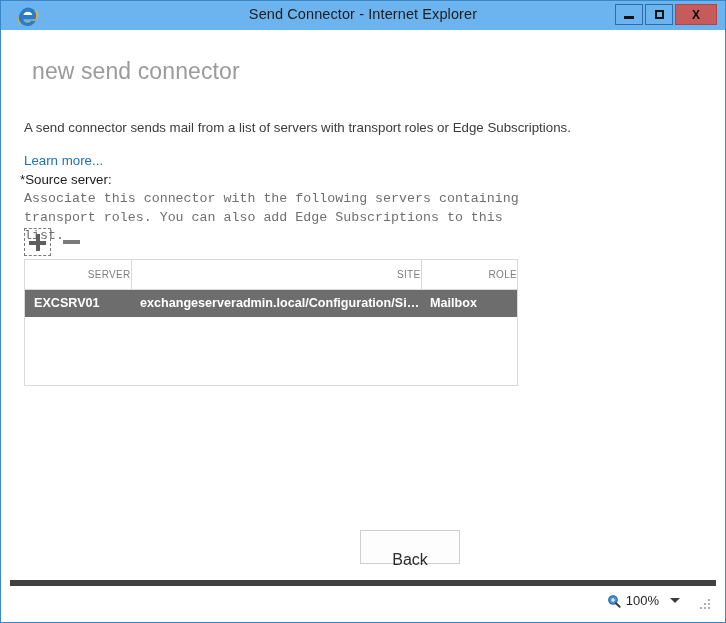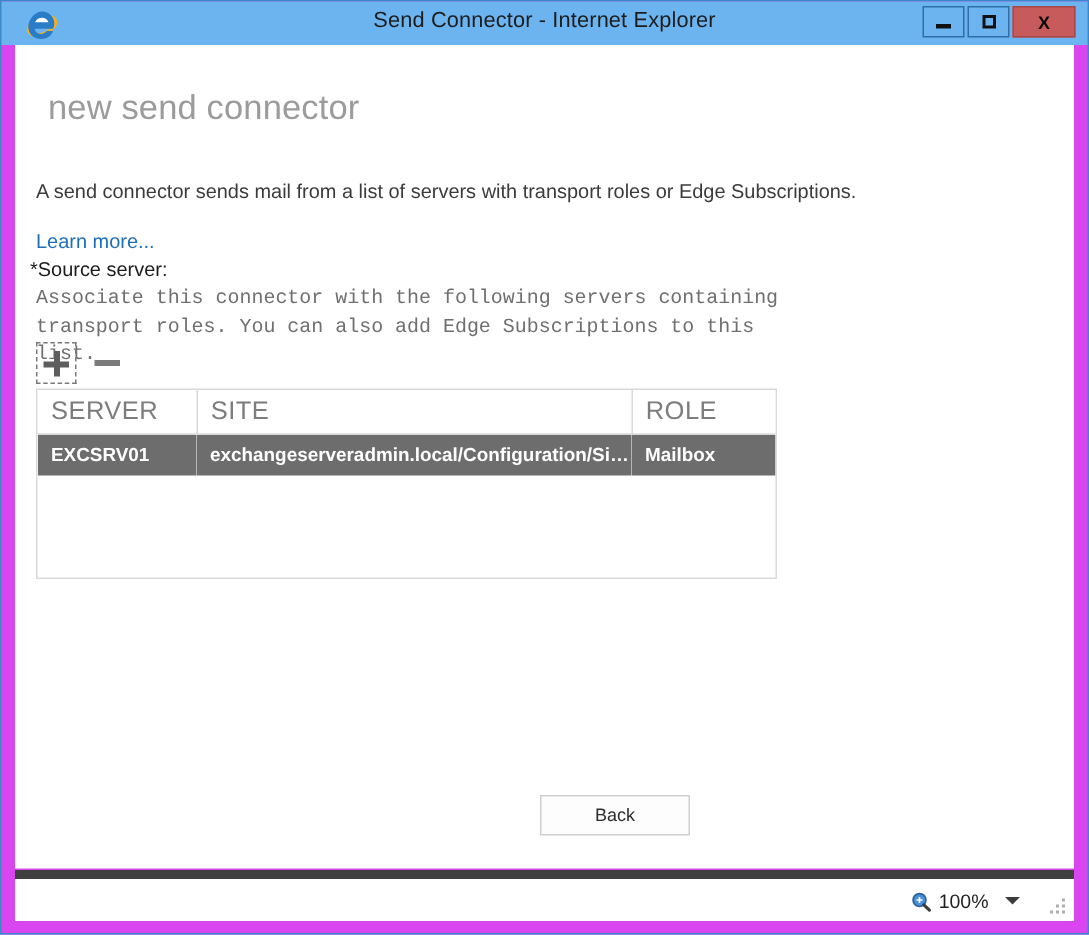--- a/index.html
+++ b/index.html
@@ -13,21 +13,21 @@
     font-family: "Liberation Sans", sans-serif;
     overflow: hidden;
   }
 
   
   .window {
     position: absolute;
     left: 0; top: 0;
     width: 726px;
     height: 623px;
-    background: #d946ef;
+    background: #ffffff;
     box-sizing: border-box;
     border: 1px solid #3a88c8;
   }
 
   
   .titlebar {
     position: absolute;
     left: 0; top: 0;
     width: 724px;
     height: 29px;
@@ -213,24 +213,24 @@
     box-sizing: border-box;
     overflow: hidden;
   }
   .tbl {
     width: 100%;
     border-collapse: collapse;
     table-layout: fixed;
   }
   .tbl th {
     height: 29px;
-    font-size: 17px;
+    font-size: 10px;
     font-weight: normal;
     color: #7d7d7d;
-    text-align: left;
+    text-align: right;
     padding: 0 0 0 9px;
     border-bottom: 1px solid #d9d9d9;
     border-right: 1px solid #d9d9d9;
     letter-spacing: 0.3px;
     background: #ffffff;
     box-sizing: border-box;
   }
   .tbl th:last-child { border-right: none; }
   .col-server { width: 106px; }
   .col-site   { width: 290px; }
@@ -258,25 +258,25 @@
     left: 350px;
     top: 500px;
     display: flex;
     gap: 12px;
   }
   .btn {
     width: 100px;
     height: 27px;
     background: #fdfdfd;
     border: 1px solid #cfcfcf;
-    font-size: 12px;
+    font-size: 16px;
     color: #2c2c2c;
     font-family: "Liberation Sans", sans-serif;
     cursor: default;
-    padding: 0;
+    padding: 16px;
     line-height: 25px;
     text-align: center;
   }
 
   
   .statusbar {
     position: absolute;
     left: 9px;
     top: 579px;
     width: 706px;

